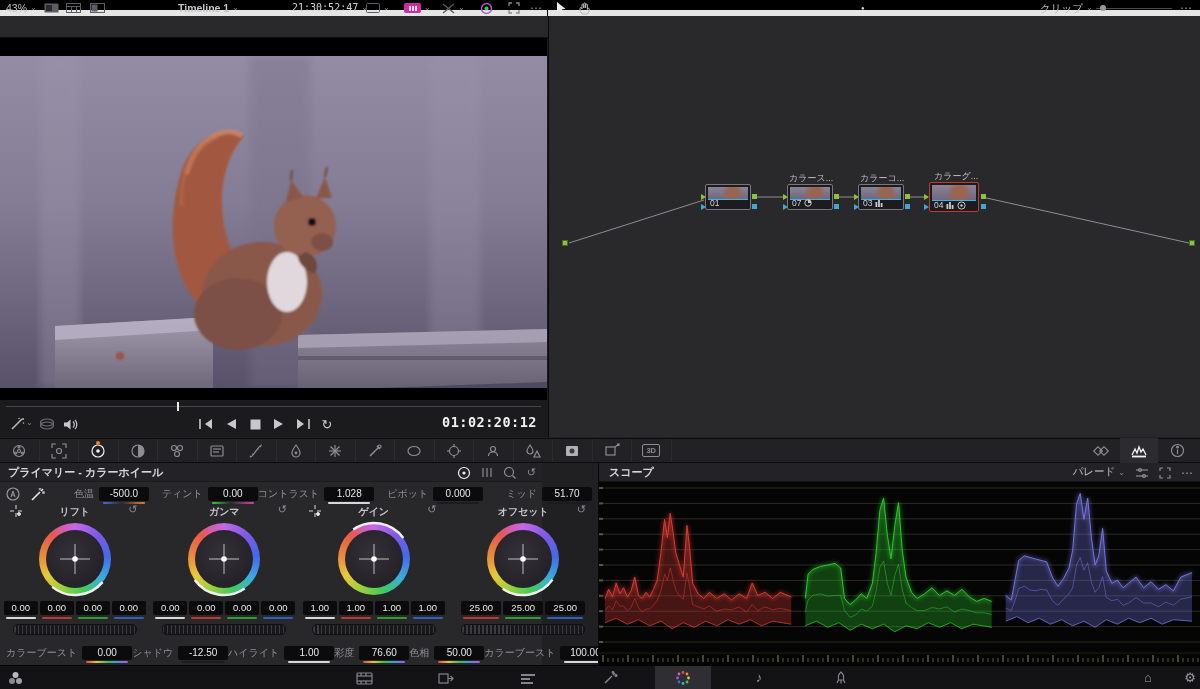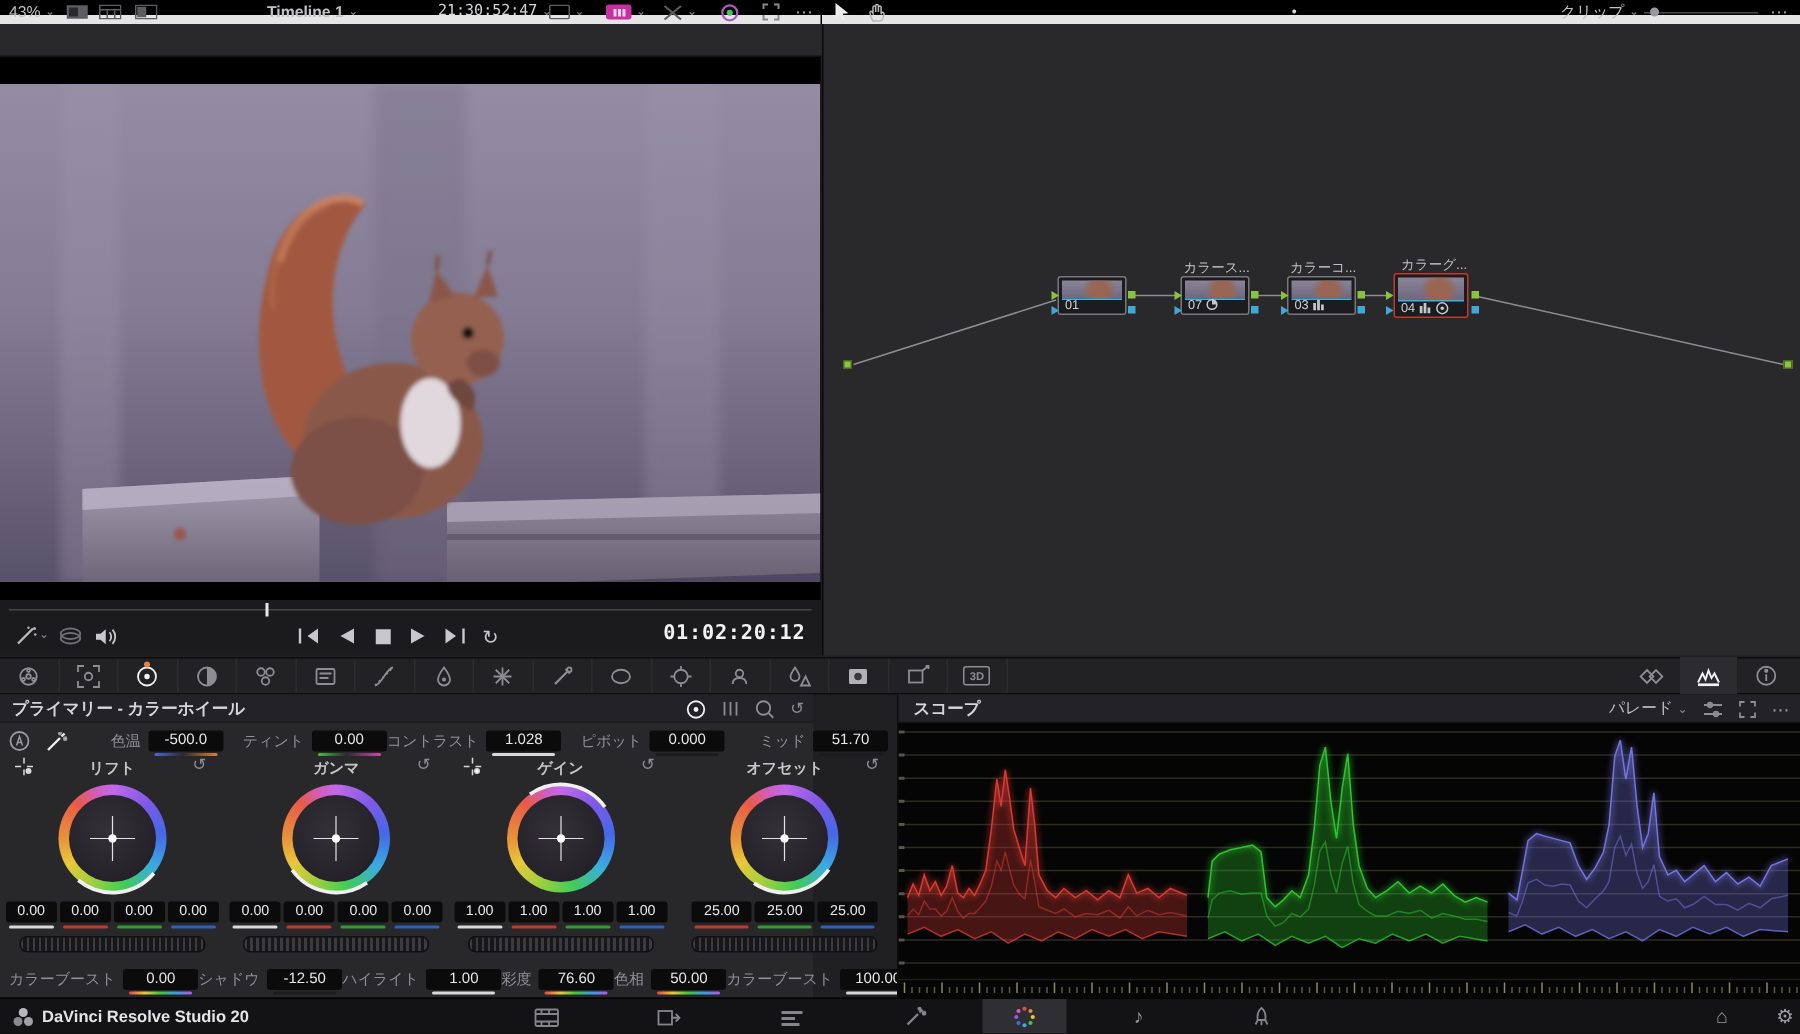--- a/index.html
+++ b/index.html
@@ -959,21 +959,20 @@
   </div>
 
   <div class="bottom-bar">
     <span class="bb-logo">
       <svg width="15" height="14">
           <circle cx="7.5" cy="4" r="3" fill="#b8b8bc"></circle>
           <circle cx="4" cy="10" r="3" fill="#8a8a8e"></circle>
           <circle cx="11" cy="10" r="3" fill="#a0a0a4"></circle>
         </svg>
     </span>
-    <span class="bb-title">DaVinci Resolve Studio 20</span>
     <div class="page-tile" style="left:338px;">
         <svg width="17" height="13">
           <rect x="1" y="1" width="15" height="11" rx="1"></rect>
           <line x1="1" y1="4" x2="16" y2="4"></line>
           <line x1="1" y1="9" x2="16" y2="9"></line>
           <line x1="5" y1="1" x2="5" y2="4"></line>
           <line x1="10" y1="1" x2="10" y2="4"></line>
           <line x1="5" y1="9" x2="5" y2="12"></line>
           <line x1="10" y1="9" x2="10" y2="12"></line>
         </svg>

